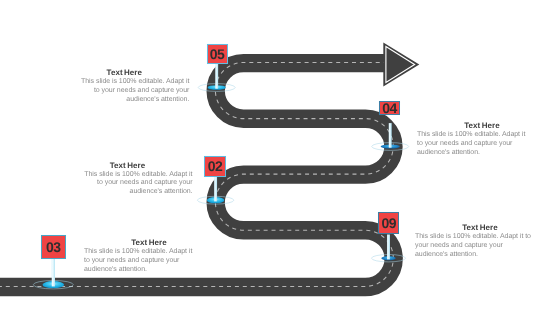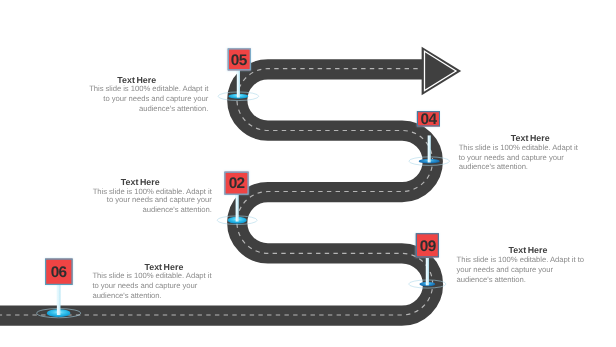--- a/index.html
+++ b/index.html
@@ -123,14 +123,14 @@
         <div>This slide is 100% editable. Adapt it to</div>
         <div>your needs and capture your</div>
         <div>audience's attention.</div>
       </div>
   </div>
 
   <div class="mbox" style="left: 206.5px; top: 43.6px; width: 21px; height: 20.2px; border-color: rgb(99, 189, 226);">05</div>
   <div class="mbox" style="left: 379.2px; top: 101.2px; width: 20.7px; height: 14px; border-color: rgb(61, 127, 166);">04</div>
   <div class="mbox" style="left: 204.3px; top: 156px; width: 21.6px; height: 20.5px; border-color: rgb(94, 186, 224);">02</div>
   <div class="mbox" style="left: 378.3px; top: 212.3px; width: 21.1px; height: 22.2px; border-color: rgb(60, 126, 163);">09</div>
-  <div class="mbox" style="left: 41px; top: 235px; width: 24.6px; height: 23.6px; border-color: rgb(72, 166, 198);">06</div>
+  <div class="mbox" style="left: 41px; top: 235px; width: 24.6px; height: 23.6px; border-color: rgb(72, 166, 198);">03</div>
 </div>
 
 </body></html>

